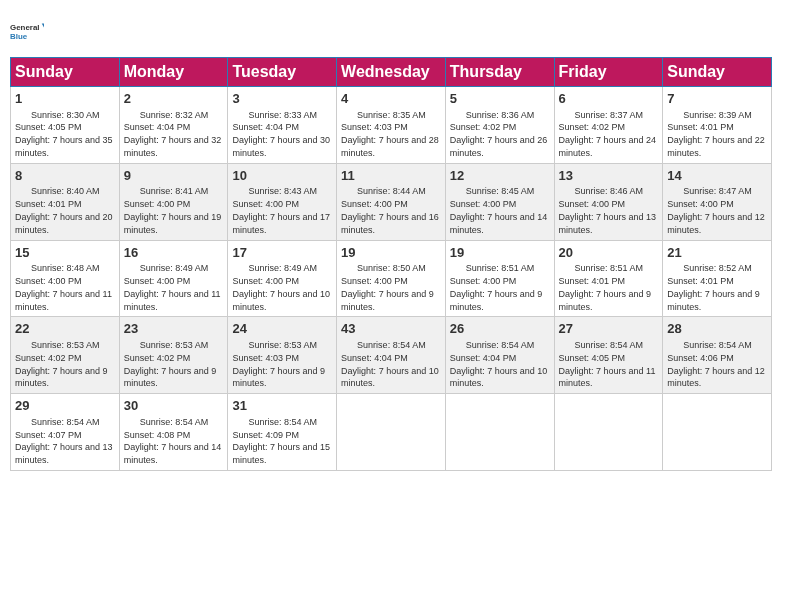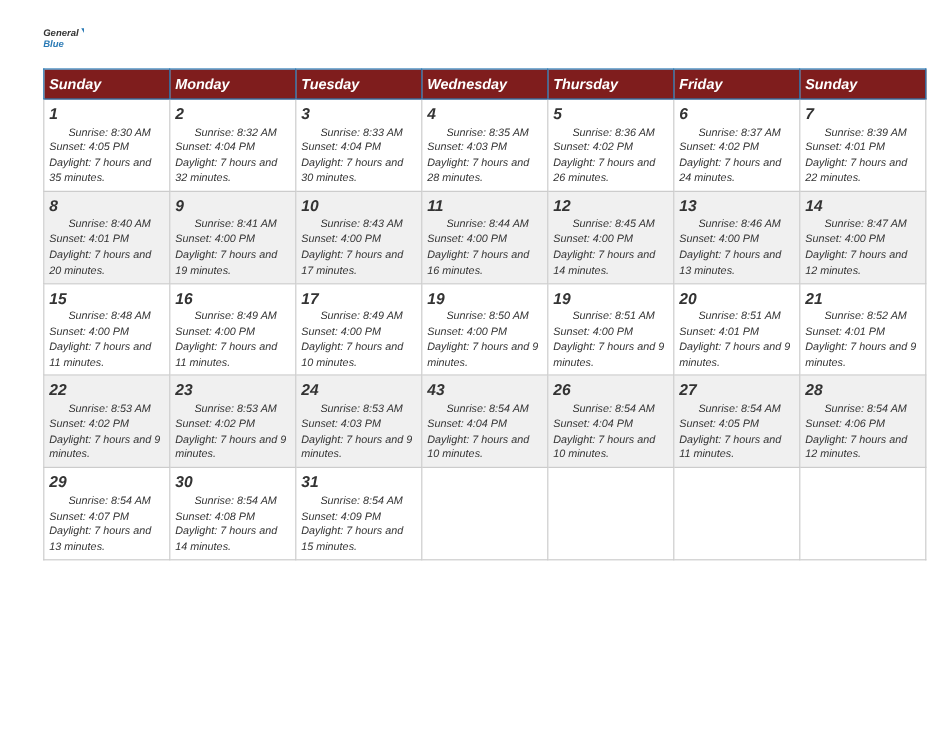--- a/index.html
+++ b/index.html
@@ -6,22 +6,21 @@
     body {
       width: 792px;
       height: 612px;
       font-family: Arial, sans-serif;
       background: #fff;
       overflow: hidden;
     }
     .page {
       width: 792px;
       height: 612px;
-      padding: 15px 20px 10px 36px;
-      font-style: italic;
+      padding: 15px 20px 10px 10px;
     }
     .header {
       display: flex;
       justify-content: space-between;
       align-items: flex-start;
       margin-bottom: 8px;
     }
     .logo {
       display: flex;
       align-items: center;
@@ -40,23 +39,23 @@
       font-size: 14px;
       color: #333;
       margin-top: 2px;
     }
     .calendar {
       width: 100%;
       border-collapse: collapse;
       table-layout: fixed;
     }
     .calendar th {
-      background: #7f1d1d;
+      background: #be185d;
       color: #fff;
-      font-size: 12px;
+      font-size: 16px;
       font-weight: bold;
       padding: 5px 4px;
       text-align: left;
       border: 1px solid #2a7ab5;
     }
     .calendar td {
       border: 1px solid #ccc;
       vertical-align: top;
       padding: 3px 4px;
       font-size: 9.5px;

